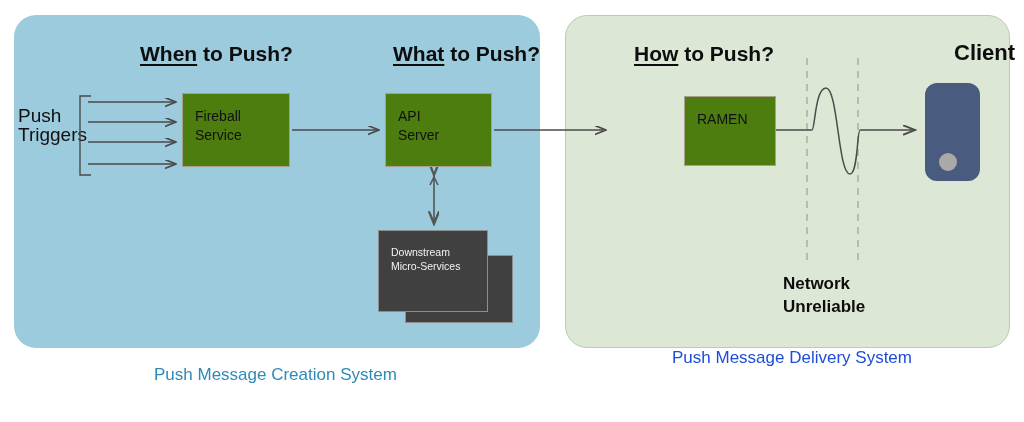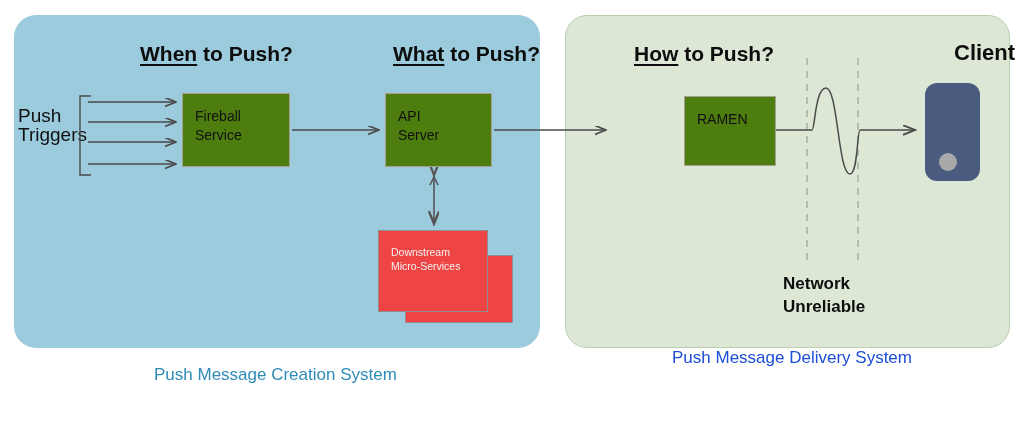--- a/index.html
+++ b/index.html
@@ -47,21 +47,21 @@
     font-size:14px;line-height:19px;color:#111;
     padding:13px 0 0 12px;
   }
   #box-fireball{left:182px;top:93px;width:108px;height:74px;}
   #box-api-gateway{left:385px;top:93px;width:107px;height:74px;}
   #box-ramen{left:644px;top:96px;width:92px;height:70px;margin-left:40px;}
 
   
   .dark-box{
     position:absolute;box-sizing:border-box;
-    background:#ef4444;border:1px solid #8E8E8E;
+    background:#404040;border:1px solid #8E8E8E;
   }
   #box-microservices-back{left:405px;top:255px;width:108px;height:68px;}
   #box-microservices-front{
     left:378px;top:230px;width:110px;height:82px;
     color:#F2F2F2;font-size:10.5px;line-height:14px;padding:14px 0 0 12px;
   }
 
   
   #client-device{
     position:absolute;left:925px;top:83px;width:55px;height:98px;

